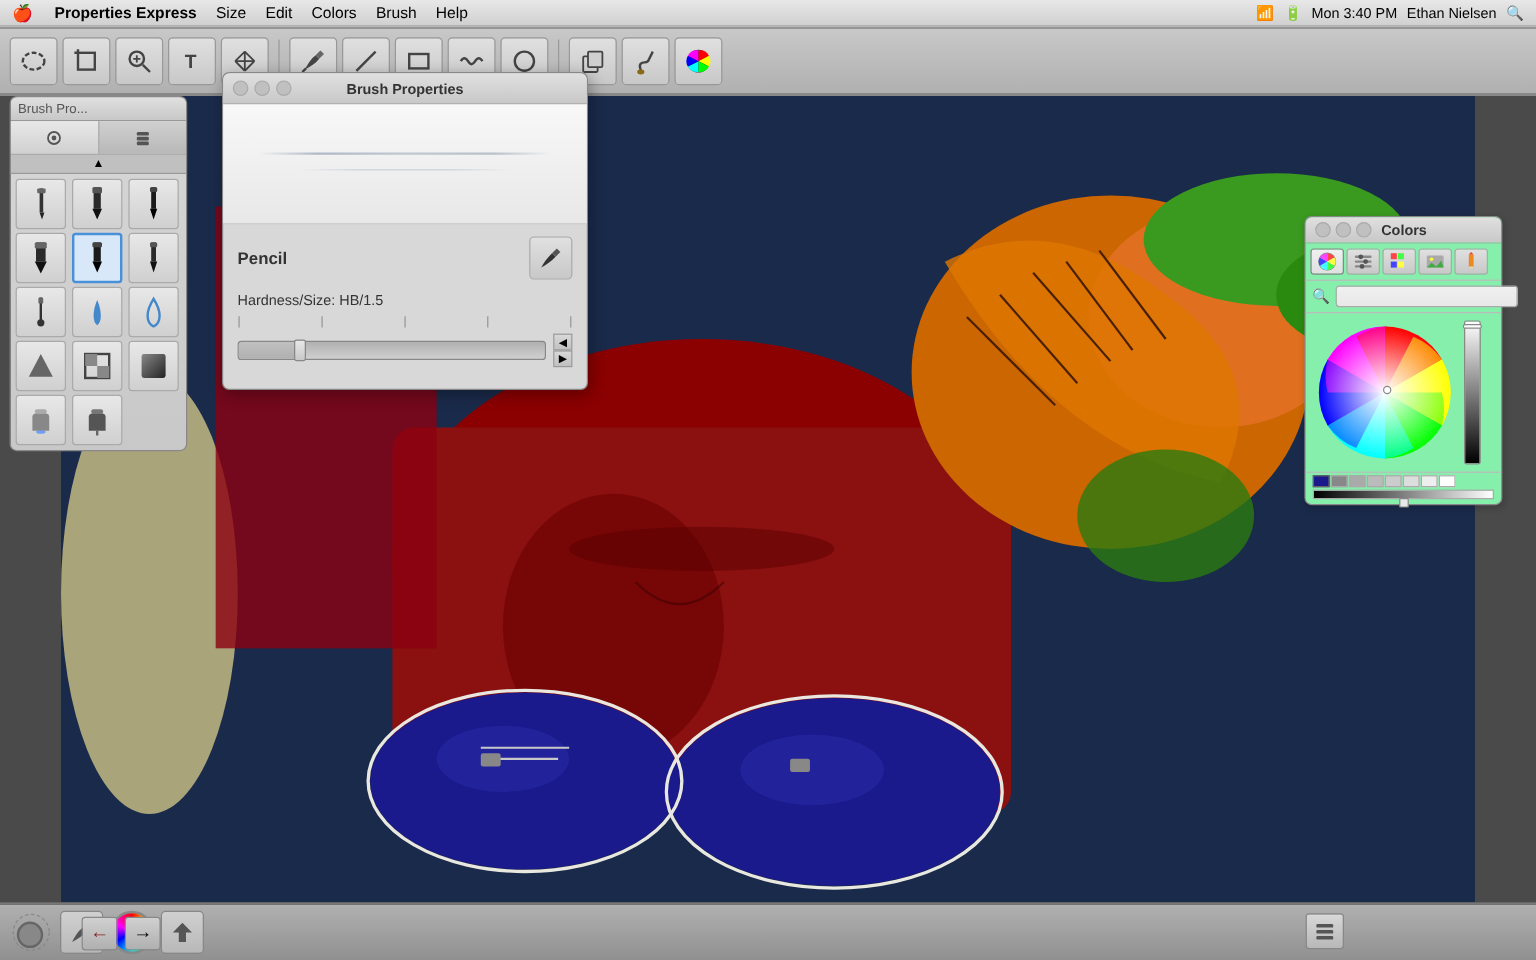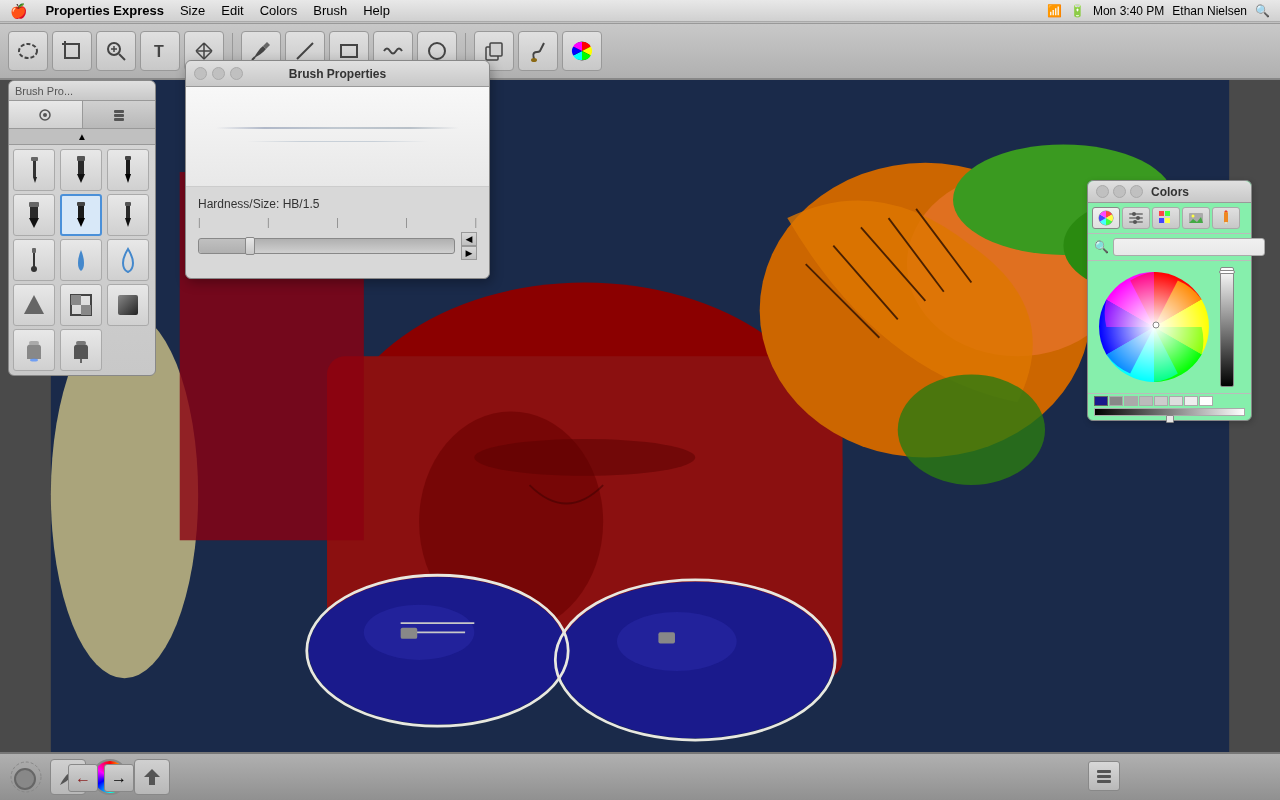--- a/index.html
+++ b/index.html
@@ -575,20 +575,29 @@
       <div class="dialog-tl dtl-min"></div>
       <div class="dialog-tl dtl-max"></div>
     </div>
     <span class="dialog-title">Brush Properties</span>
   </div>
   <div class="brush-preview">
     <div class="brush-preview-stroke"></div>
     <div class="brush-preview-stroke2"></div>
   </div>
   <div class="dialog-content">
+    <div class="brush-name-row">
+      <span class="brush-name">Pencil</span>
+      <div class="brush-icon-btn">
+        <svg width="24" height="24" viewBox="0 0 24 24">
+          <path d="M4 20 C6 16 9 12 13 8 L16 11 C12 15 8 18 4 20Z" fill="#333"></path>
+          <path d="M13 8 L17 4 L20 7 L16 11Z" fill="#555"></path>
+        </svg>
+      </div>
+    </div>
     <div class="slider-label">Hardness/Size: HB/1.5</div>
     <div style="margin-bottom: 8px; position: relative;">
       <div style="display: flex; justify-content: space-between; margin-bottom: 4px;">
         <span style="font-size: 10px; color: #888;">|</span>
         <span style="font-size: 10px; color: #888;">|</span>
         <span style="font-size: 10px; color: #888;">|</span>
         <span style="font-size: 10px; color: #888;">|</span>
         <span style="font-size: 10px; color: #888;">|</span>
       </div>
       <div class="slider-row">

